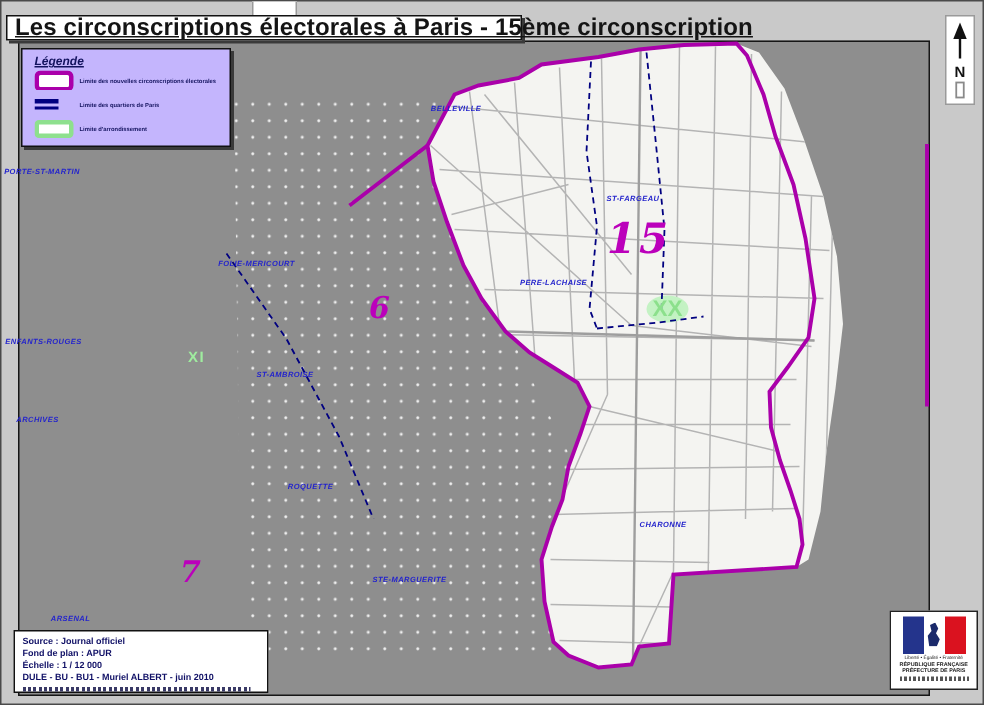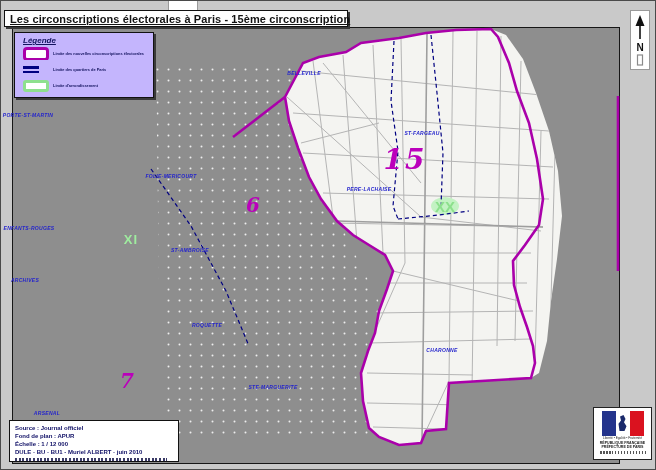--- a/index.html
+++ b/index.html
@@ -6,41 +6,41 @@
   body{width:656px;height:470px;overflow:hidden;font-family:"Liberation Sans","DejaVu Sans",sans-serif;}
   #page{position:relative;width:654px;height:468px;background:#c9c9c9;border:1px solid #4a4a4a;}
 
   
   #map-frame{position:absolute;left:11px;top:26px;width:606px;height:435px;background:#8e8e8e;border:1px solid #161616;}
   #map-svg{position:absolute;left:0;top:0;width:656px;height:470px;}
 
   
   #title-box{position:absolute;left:3px;top:9px;width:344px;height:17px;background:#ffffff;border:1px solid #111;
     box-shadow:2px 2px 0 #3a3a3a;display:flex;align-items:center;padding-left:5px;box-sizing:border-box;z-index:30;}
-  #title-box span{font-size:11px;font-weight:bold;text-decoration:underline;color:#141414;white-space:nowrap;letter-spacing:0.1px;}
+  #title-box span{font-size:16px;font-weight:bold;text-decoration:underline;color:#141414;white-space:nowrap;letter-spacing:0.1px;}
   #top-notch{position:absolute;left:167px;top:0;width:28px;height:9px;background:#fff;border:1px solid #999;border-top:none;z-index:29;}
 
   
   #legend{position:absolute;left:13px;top:31px;width:138px;height:64px;background:#c4b5fd;border:1px solid #111;
     box-shadow:2px 2px 0 #3a3a3a;z-index:28;overflow:hidden;}
   #legend .legend-title{font-size:8px;font-weight:bold;text-decoration:underline;color:#13135e;margin:3px 0 2px 8px;font-style:italic;}
   .legend-row{display:flex;align-items:center;margin:0 0 3px 8px;height:13px;overflow:hidden;}
   .legend-swatch-wrap{width:30px;flex:0 0 30px;display:flex;align-items:center;}
   .swatch-circo{width:20px;height:8px;border:3px solid #aa00aa;border-radius:4px;background:#fff;}
   .swatch-quartier{display:flex;flex-direction:column;gap:2px;}
   .swatch-quartier i{display:block;width:16px;height:2.5px;background:#000080;}
   .swatch-arrond{width:20px;height:6px;border:3px solid #8ee08e;border-radius:3px;background:#fff;}
   .legend-label{font-size:3.9px;color:#13135e;font-weight:bold;white-space:nowrap;}
 
   
   .map-label{position:absolute;transform:translate(-50%,-50%);white-space:nowrap;z-index:20;}
   .lbl-quartier{font-size:5px;font-weight:bold;font-style:italic;color:#2424cc;letter-spacing:0.3px;}
   .lbl-circo-major{font-size:28px;font-weight:bold;font-style:italic;color:#bb00bb;font-family:"DejaVu Serif",serif;letter-spacing:2px;}
   .lbl-circo{font-size:20px;font-weight:bold;font-style:italic;color:#bb00bb;font-family:"DejaVu Serif",serif;}
-  .lbl-arrondissement{font-size:13px;font-weight:bold;color:#9fec9f;letter-spacing:1px;}
+  .lbl-arrondissement{font-size:10px;font-weight:bold;color:#9fec9f;letter-spacing:1px;}
   .lbl-arrondissement-xx{font-size:15px;font-weight:bold;color:#8ce08c;text-shadow:0 0 3px #bdf3bd;letter-spacing:0;}
 
   
   #north-box{position:absolute;left:629px;top:9px;width:18px;height:58px;background:#fff;border:1px solid #9a9a9a;z-index:25;}
 
   
   #source-box{position:absolute;left:8px;top:419px;width:170px;height:42px;background:#fff;border:1px solid #111;z-index:26;
     padding:3px 0 0 5px;box-sizing:border-box;}
   .source-line{font-size:6px;color:#101066;font-weight:bold;line-height:8px;white-space:nowrap;}
   .fineprint{height:3px;width:152px;margin-top:2px;background:repeating-linear-gradient(90deg,#3a3a66 0 2px,transparent 2px 3.6px);}
@@ -128,21 +128,21 @@
     </div>
     <div class="legend-row">
       <span class="legend-swatch-wrap">
           <span class="swatch-arrond"></span>
         </span>
       <span class="legend-label">Limite d'arrondissement</span>
     </div>
   </div>
 
   <div id="map-labels">
-      <span class="map-label lbl-circo-major" style="left: 404px; top: 158px;">15</span>
+      <span class="map-label lbl-circo-major" style="left: 425px; top: 158px;">15</span>
       <span class="map-label lbl-circo" style="left: 252px; top: 204px;">6</span>
       <span class="map-label lbl-circo" style="left: 126px; top: 380px;">7</span>
       <span class="map-label lbl-arrondissement" style="left: 130px; top: 238px;">XI</span>
       <span class="map-label lbl-arrondissement-xx" style="left: 444px; top: 205px;">XX</span>
       <span class="map-label lbl-quartier" style="left: 303px; top: 72px;">BELLEVILLE</span>
       <span class="map-label lbl-quartier" style="left: 421px; top: 132px;">ST-FARGEAU</span>
       <span class="map-label lbl-quartier" style="left: 368px; top: 188px;">PERE-LACHAISE</span>
       <span class="map-label lbl-quartier" style="left: 441px; top: 349px;">CHARONNE</span>
       <span class="map-label lbl-quartier" style="left: 170px; top: 175px;">FOLIE-MERICOURT</span>
       <span class="map-label lbl-quartier" style="left: 189px; top: 249px;">ST-AMBROISE</span>

